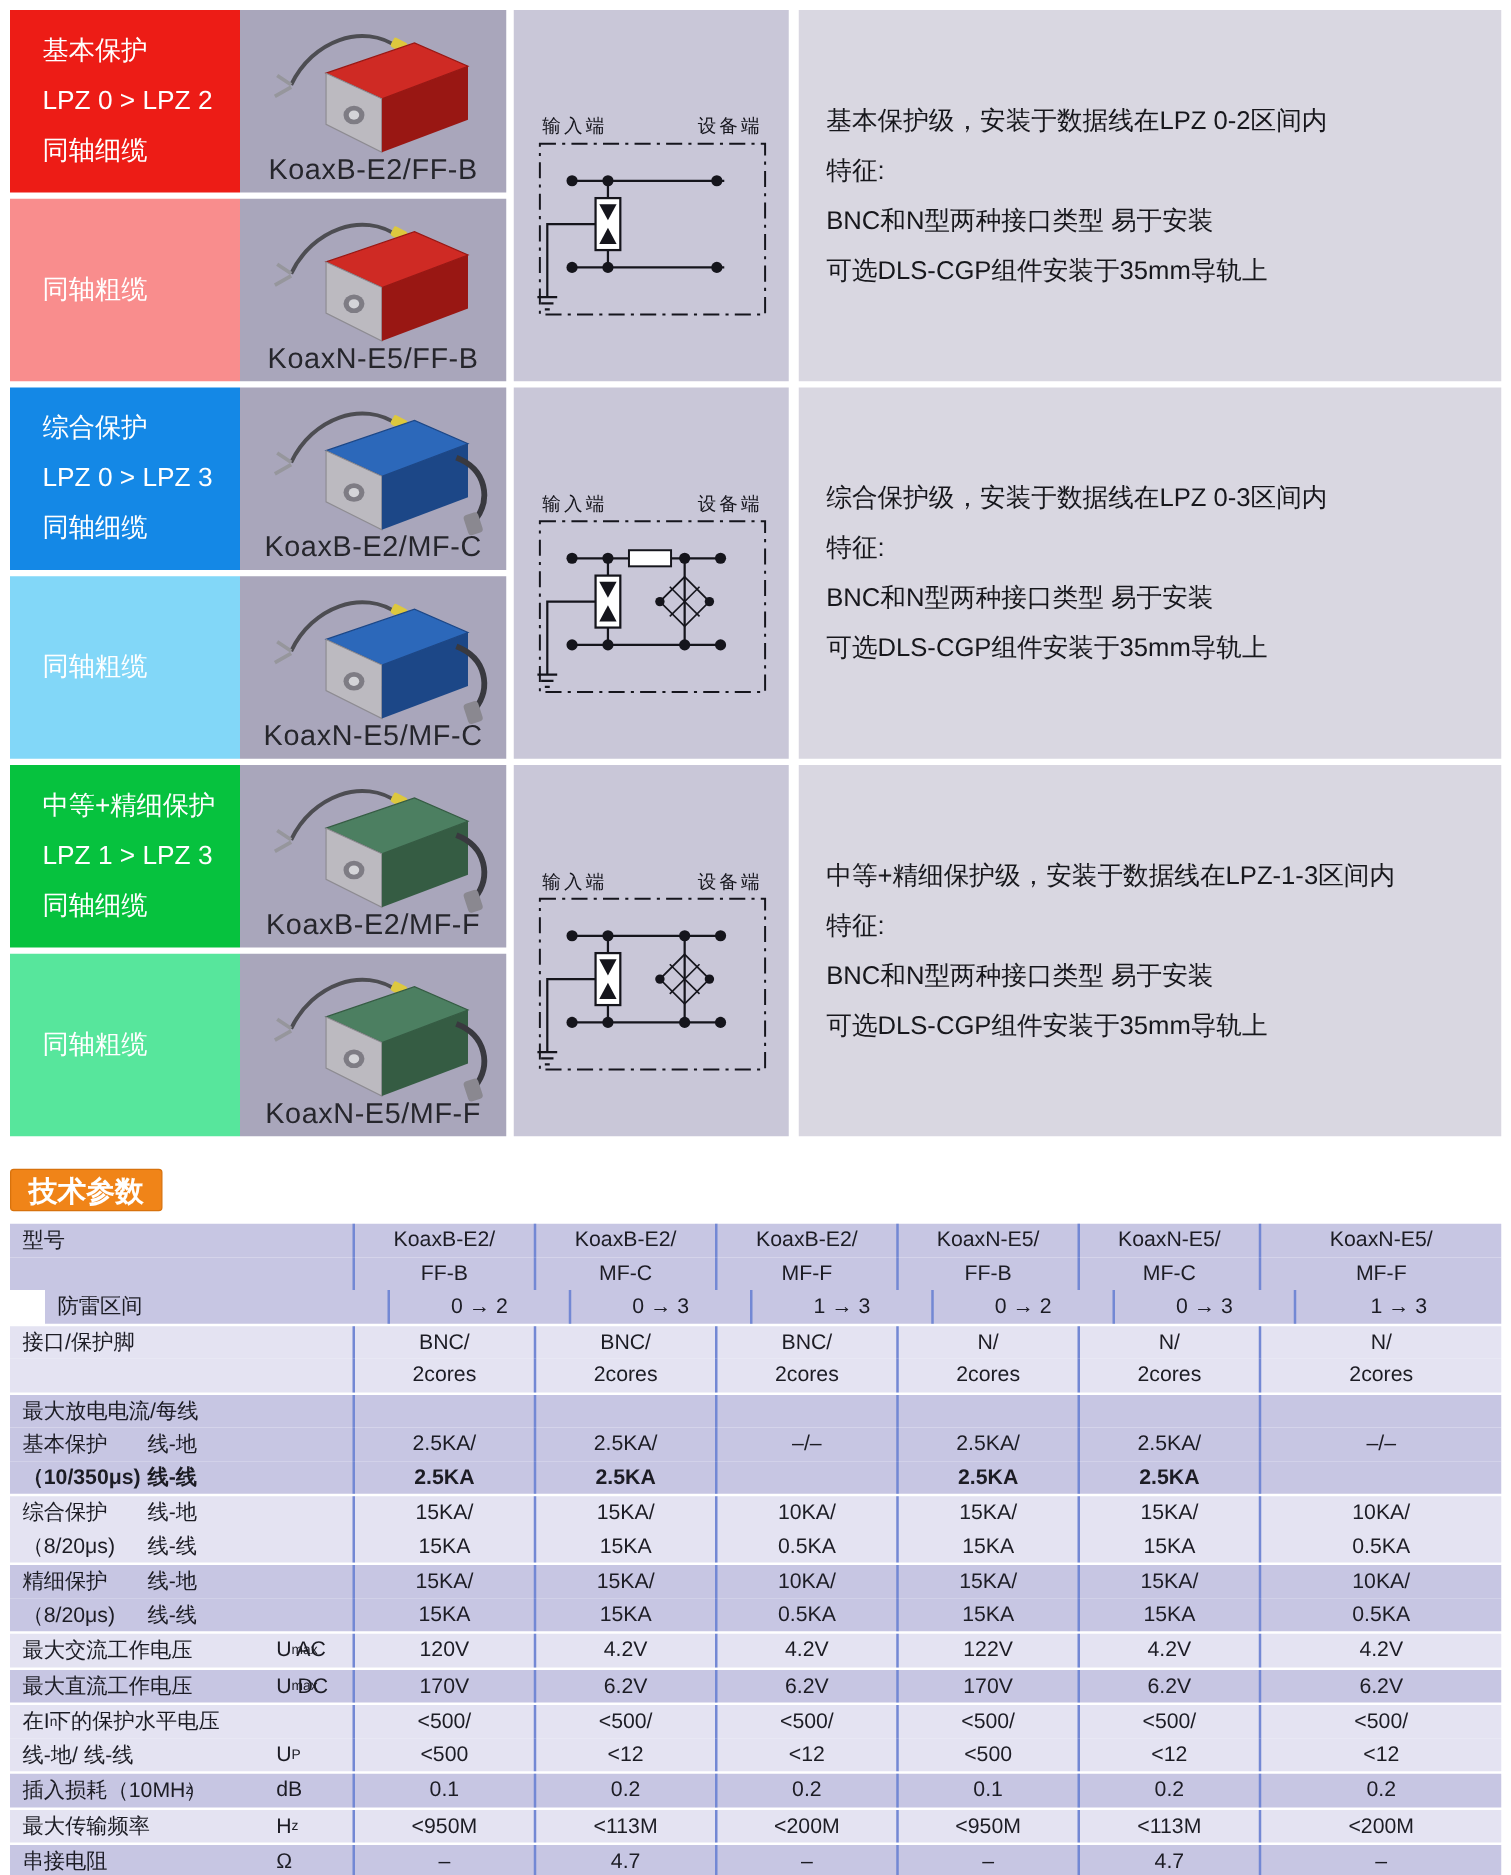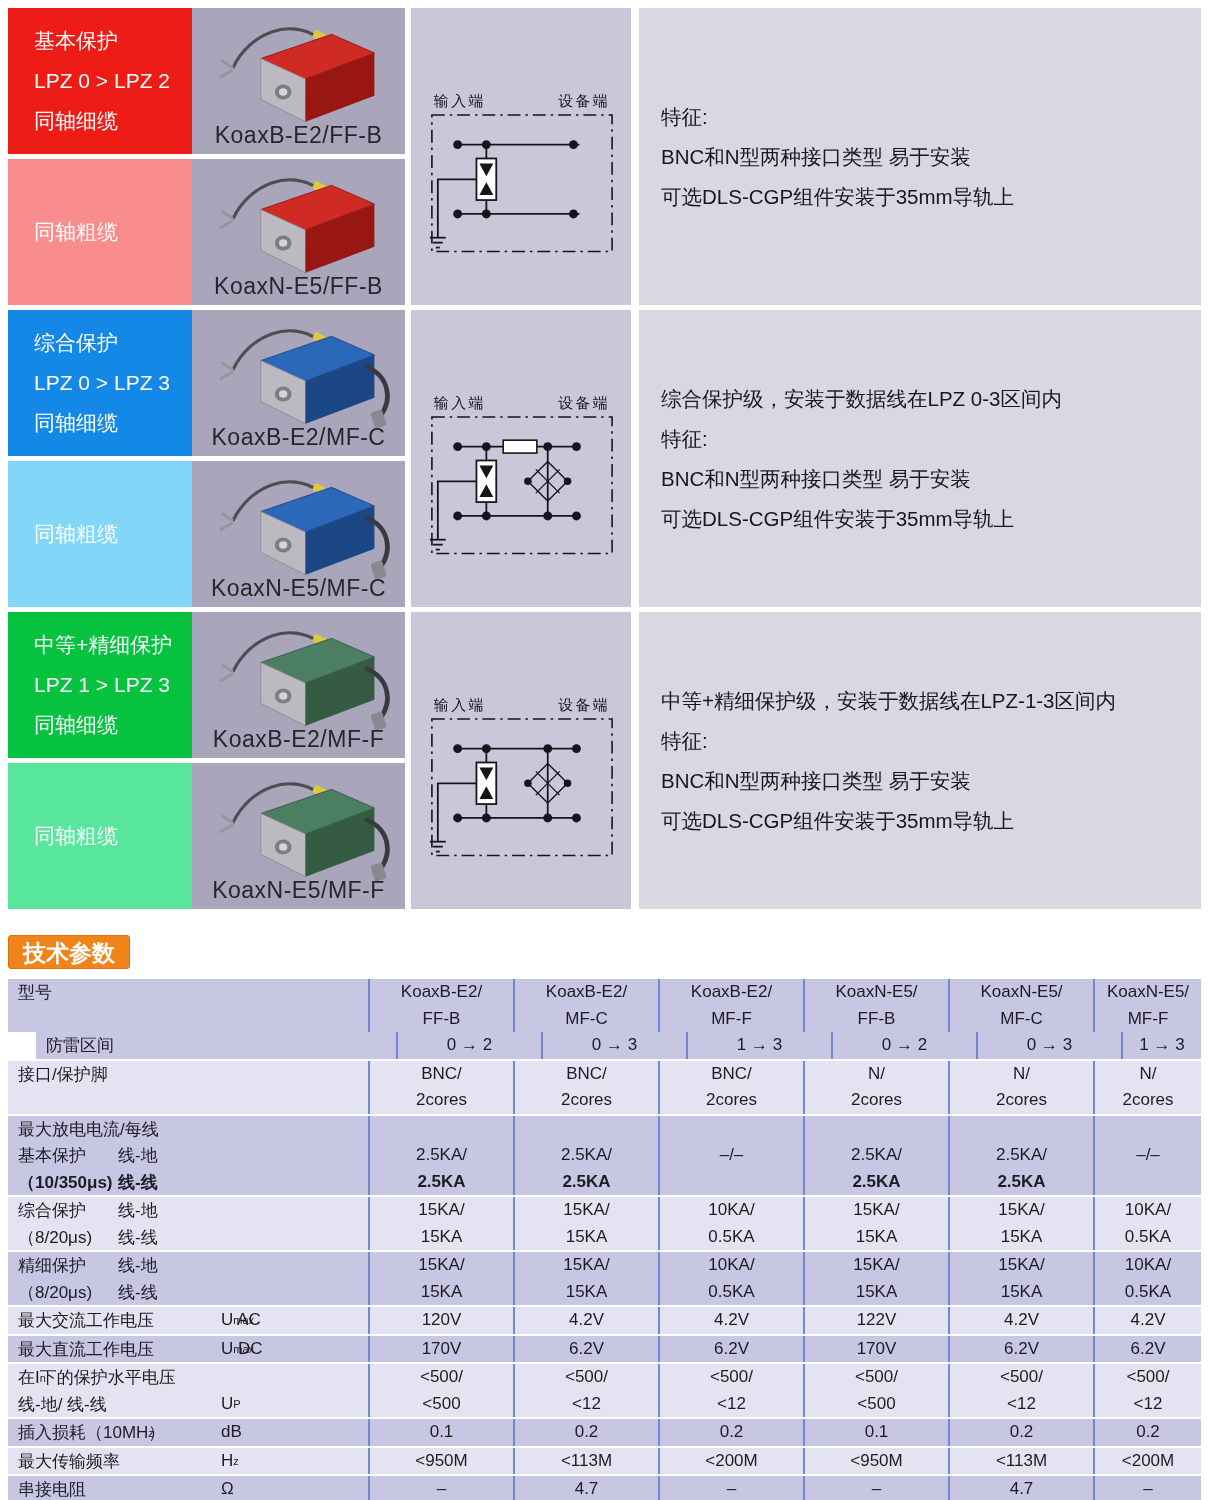--- a/index.html
+++ b/index.html
@@ -23,21 +23,21 @@
 
   
   .badge{margin-top:21px;height:34px;line-height:34px;display:inline-block;
          padding:0 14px;color:#fff;font-size:23px;font-weight:bold;
          border-radius:3px;border:1px solid #d8720c;box-sizing:border-box;}
   .ttable{margin-top:10px;width:1193px;}
   .trow{display:flex;height:26.5px;font-size:17px;color:#1c1c24;align-items:center;}
   .trow.dark{background:#c7c6e3;}
   .trow.light{background:#e4e3f2;}
   .trow.bstart{margin-top:2px;}
-  .tlabel{position:relative;width:360px;height:100%;flex:none;}
+  .tlabel{position:relative;width:274px;height:100%;flex:none;}
   .tlabel span{position:absolute;top:50%;transform:translateY(-50%);white-space:nowrap;}
   .lmain{left:10px;}
   .lmid{left:110px;}
   .lunit{left:213px;}
   .tcell{width:145px;flex:none;height:100%;box-sizing:border-box;
          border-left:2px solid #7388d4;display:flex;align-items:center;justify-content:center;}
   .tcell.last{flex:1;}
   .subs{font-size:11px;position:relative;top:3px;}
 </style>
 </head>
@@ -97,20 +97,21 @@
             <line x1="21" y1="237" x2="31" y2="237" stroke="#15151c" stroke-width="1.8" fill="none"></line>
             <line x1="24" y1="242" x2="28" y2="242" stroke="#15151c" stroke-width="1.8" fill="none"></line>
             <circle cx="46" cy="138" r="4.5" fill="#15151c"></circle>
             <circle cx="75" cy="138" r="4.5" fill="#15151c"></circle>
             <circle cx="46" cy="208" r="4.5" fill="#15151c"></circle>
             <circle cx="75" cy="208" r="4.5" fill="#15151c"></circle>
             <circle cx="163" cy="138" r="4.5" fill="#15151c"></circle>
             <circle cx="163" cy="208" r="4.5" fill="#15151c"></circle>
           </svg></div>
     <div class="pdesc" style="background: rgb(217, 215, 225);">
+          <div>基本保护级，安装于数据线在LPZ 0-2区间内</div>
           <div>特征:</div>
           <div>BNC和N型两种接口类型 易于安装</div>
           <div>可选DLS-CGP组件安装于35mm导轨上</div>
         </div>
   </section>
 
   <section class="psec">
     <div class="pgrid">
       <div class="plabel plabel-main" style="background: rgb(20, 136, 230);">
             <div>综合保护</div>

